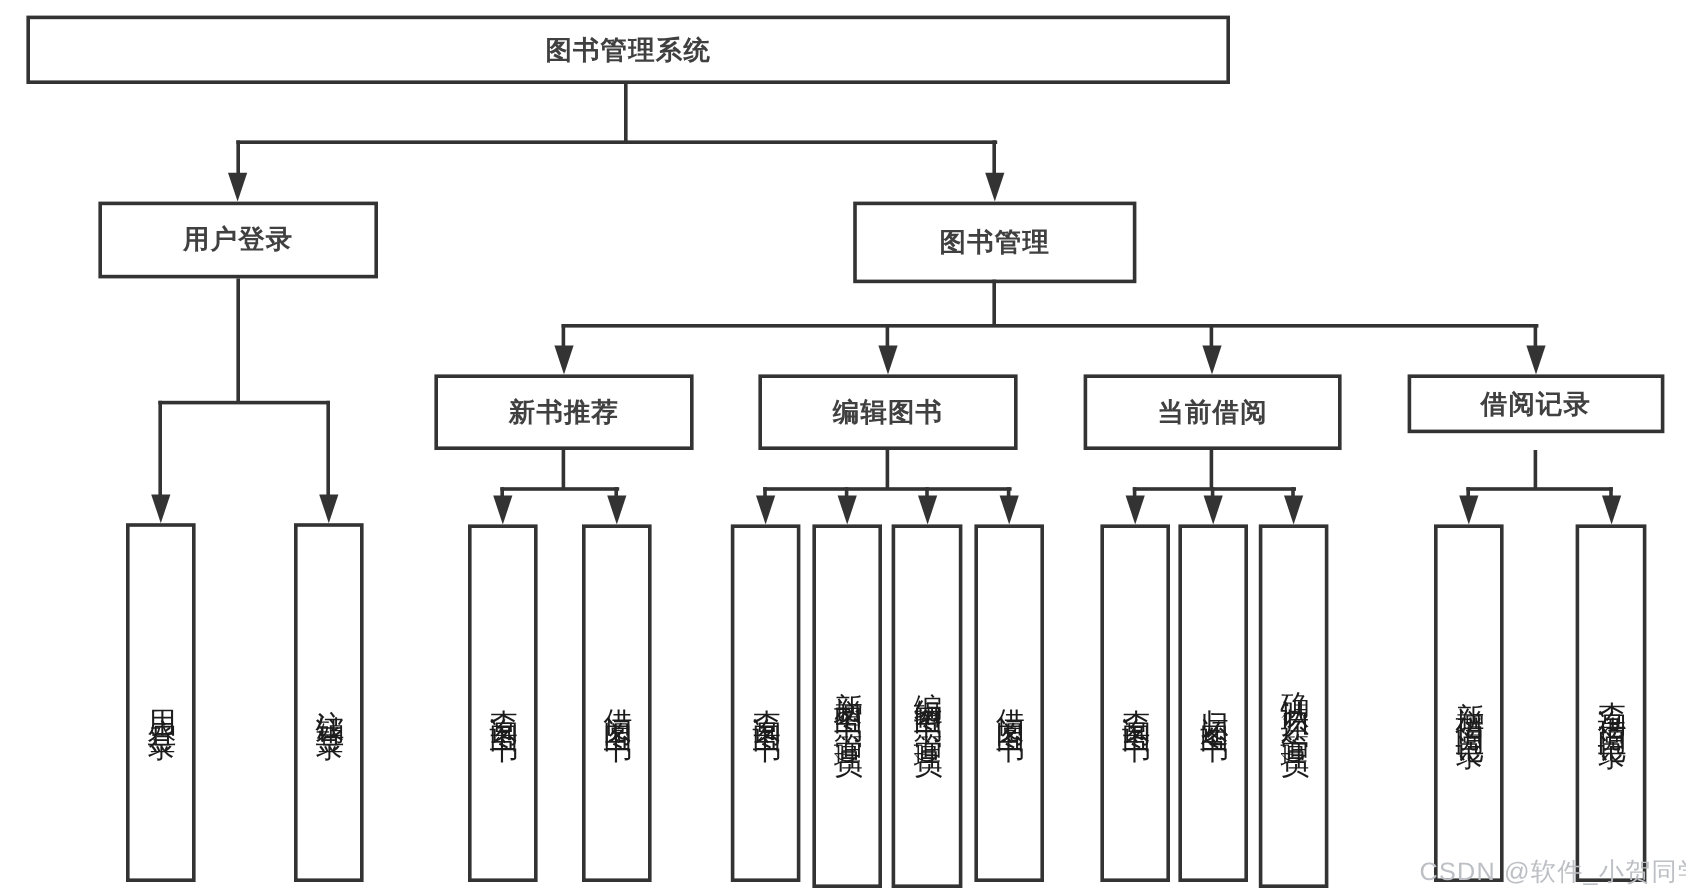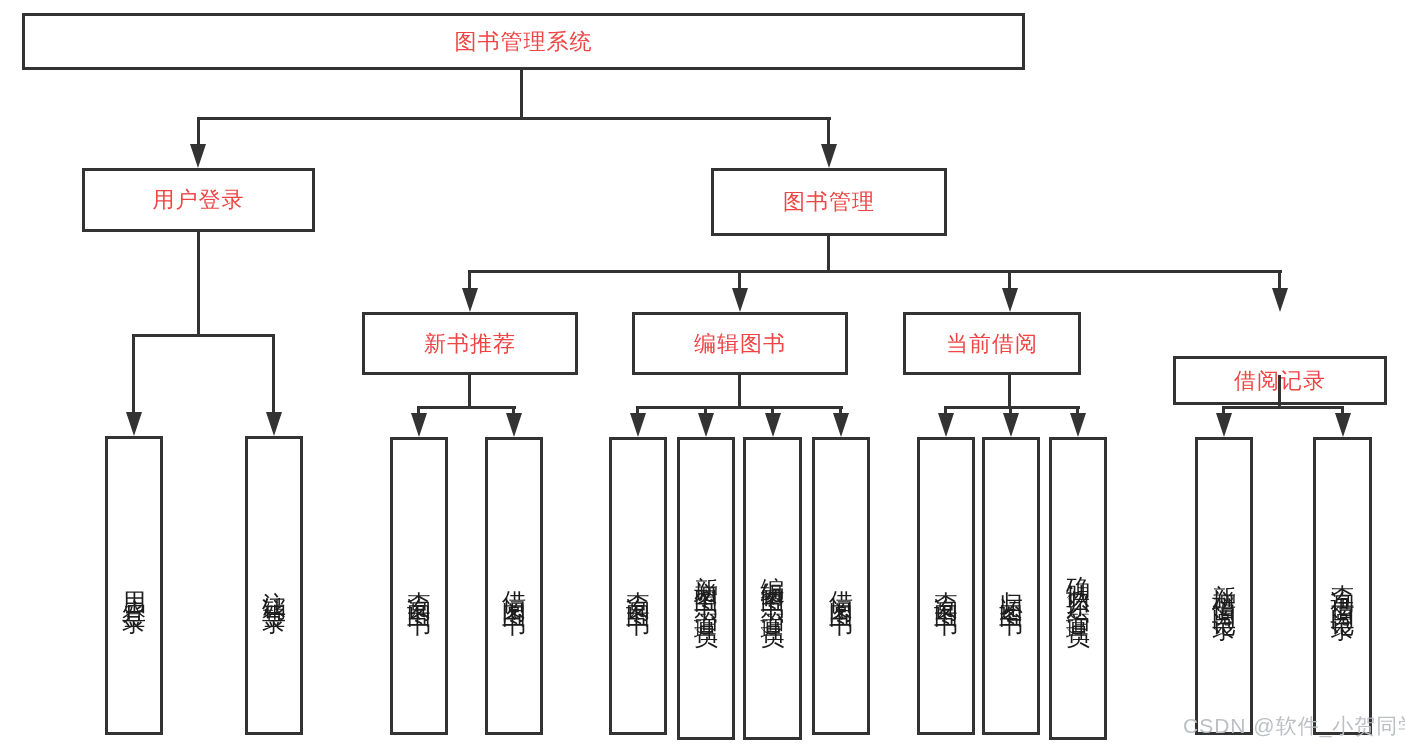--- a/index.html
+++ b/index.html
@@ -4,21 +4,21 @@
 <style>
   html,body{margin:0;padding:0;background:#fff;}
   #canvas{
     position:relative;width:1405px;height:747px;background:#ffffff;overflow:hidden;
     font-family:"Liberation Sans","DejaVu Sans",sans-serif;color:#1f1f1f;
   }
   .box{
     position:absolute;box-sizing:border-box;background:#fff;border:3px solid #333;
     display:flex;align-items:center;justify-content:center;
   }
-  .hlabel{font-size:22px;letter-spacing:1px;color:#ef4444;white-space:nowrap;}
+  .hlabel{font-size:22px;letter-spacing:1px;color:#404040;white-space:nowrap;font-weight:bold;}
   .vlabel{
     writing-mode:vertical-rl;text-orientation:mixed;font-size:24px;line-height:1;
     letter-spacing:7px;color:#1c1c1c;
   }
   .vl,.hl{position:absolute;background:#333;}
   .ah{
     position:absolute;width:0;height:0;
     border-left:8px solid transparent;border-right:8px solid transparent;
     border-top:24px solid #333;
   }
@@ -74,24 +74,24 @@
   <div class="ah" style="left:1002px;top:288px;"></div>
   <div class="vl" style="left:1278px;top:270px;width:3px;height:22px;"></div>
   <div class="ah" style="left:1272px;top:288px;"></div>
 
   <div class="box" style="left:362px;top:312px;width:216px;height:63px;">
     <span class="hlabel">新书推荐</span>
   </div>
   <div class="box" style="left:632px;top:312px;width:216px;height:63px;">
     <span class="hlabel">编辑图书</span>
   </div>
-  <div class="box" style="left:903px;top:312px;width:178px;height:63px;">
+  <div class="box" style="left:903px;top:312px;width:215px;height:63px;">
     <span class="hlabel">当前借阅</span>
   </div>
-  <div class="box" style="left:1173px;top:312px;width:214px;height:49px;margin-top:44px;">
+  <div class="box" style="left:1173px;top:312px;width:214px;height:49px;">
     <span class="hlabel">借阅记录</span>
   </div>
 
   <div class="vl" style="left:468px;top:375px;width:3px;height:33px;"></div>
   <div class="hl" style="left:417px;top:406px;width:99px;height:3px;"></div>
   <div class="vl" style="left:417px;top:406px;width:3px;height:12px;"></div>
   <div class="ah" style="left:411px;top:413px;"></div>
   <div class="vl" style="left:512px;top:406px;width:3px;height:12px;"></div>
   <div class="ah" style="left:506px;top:413px;"></div>
 

